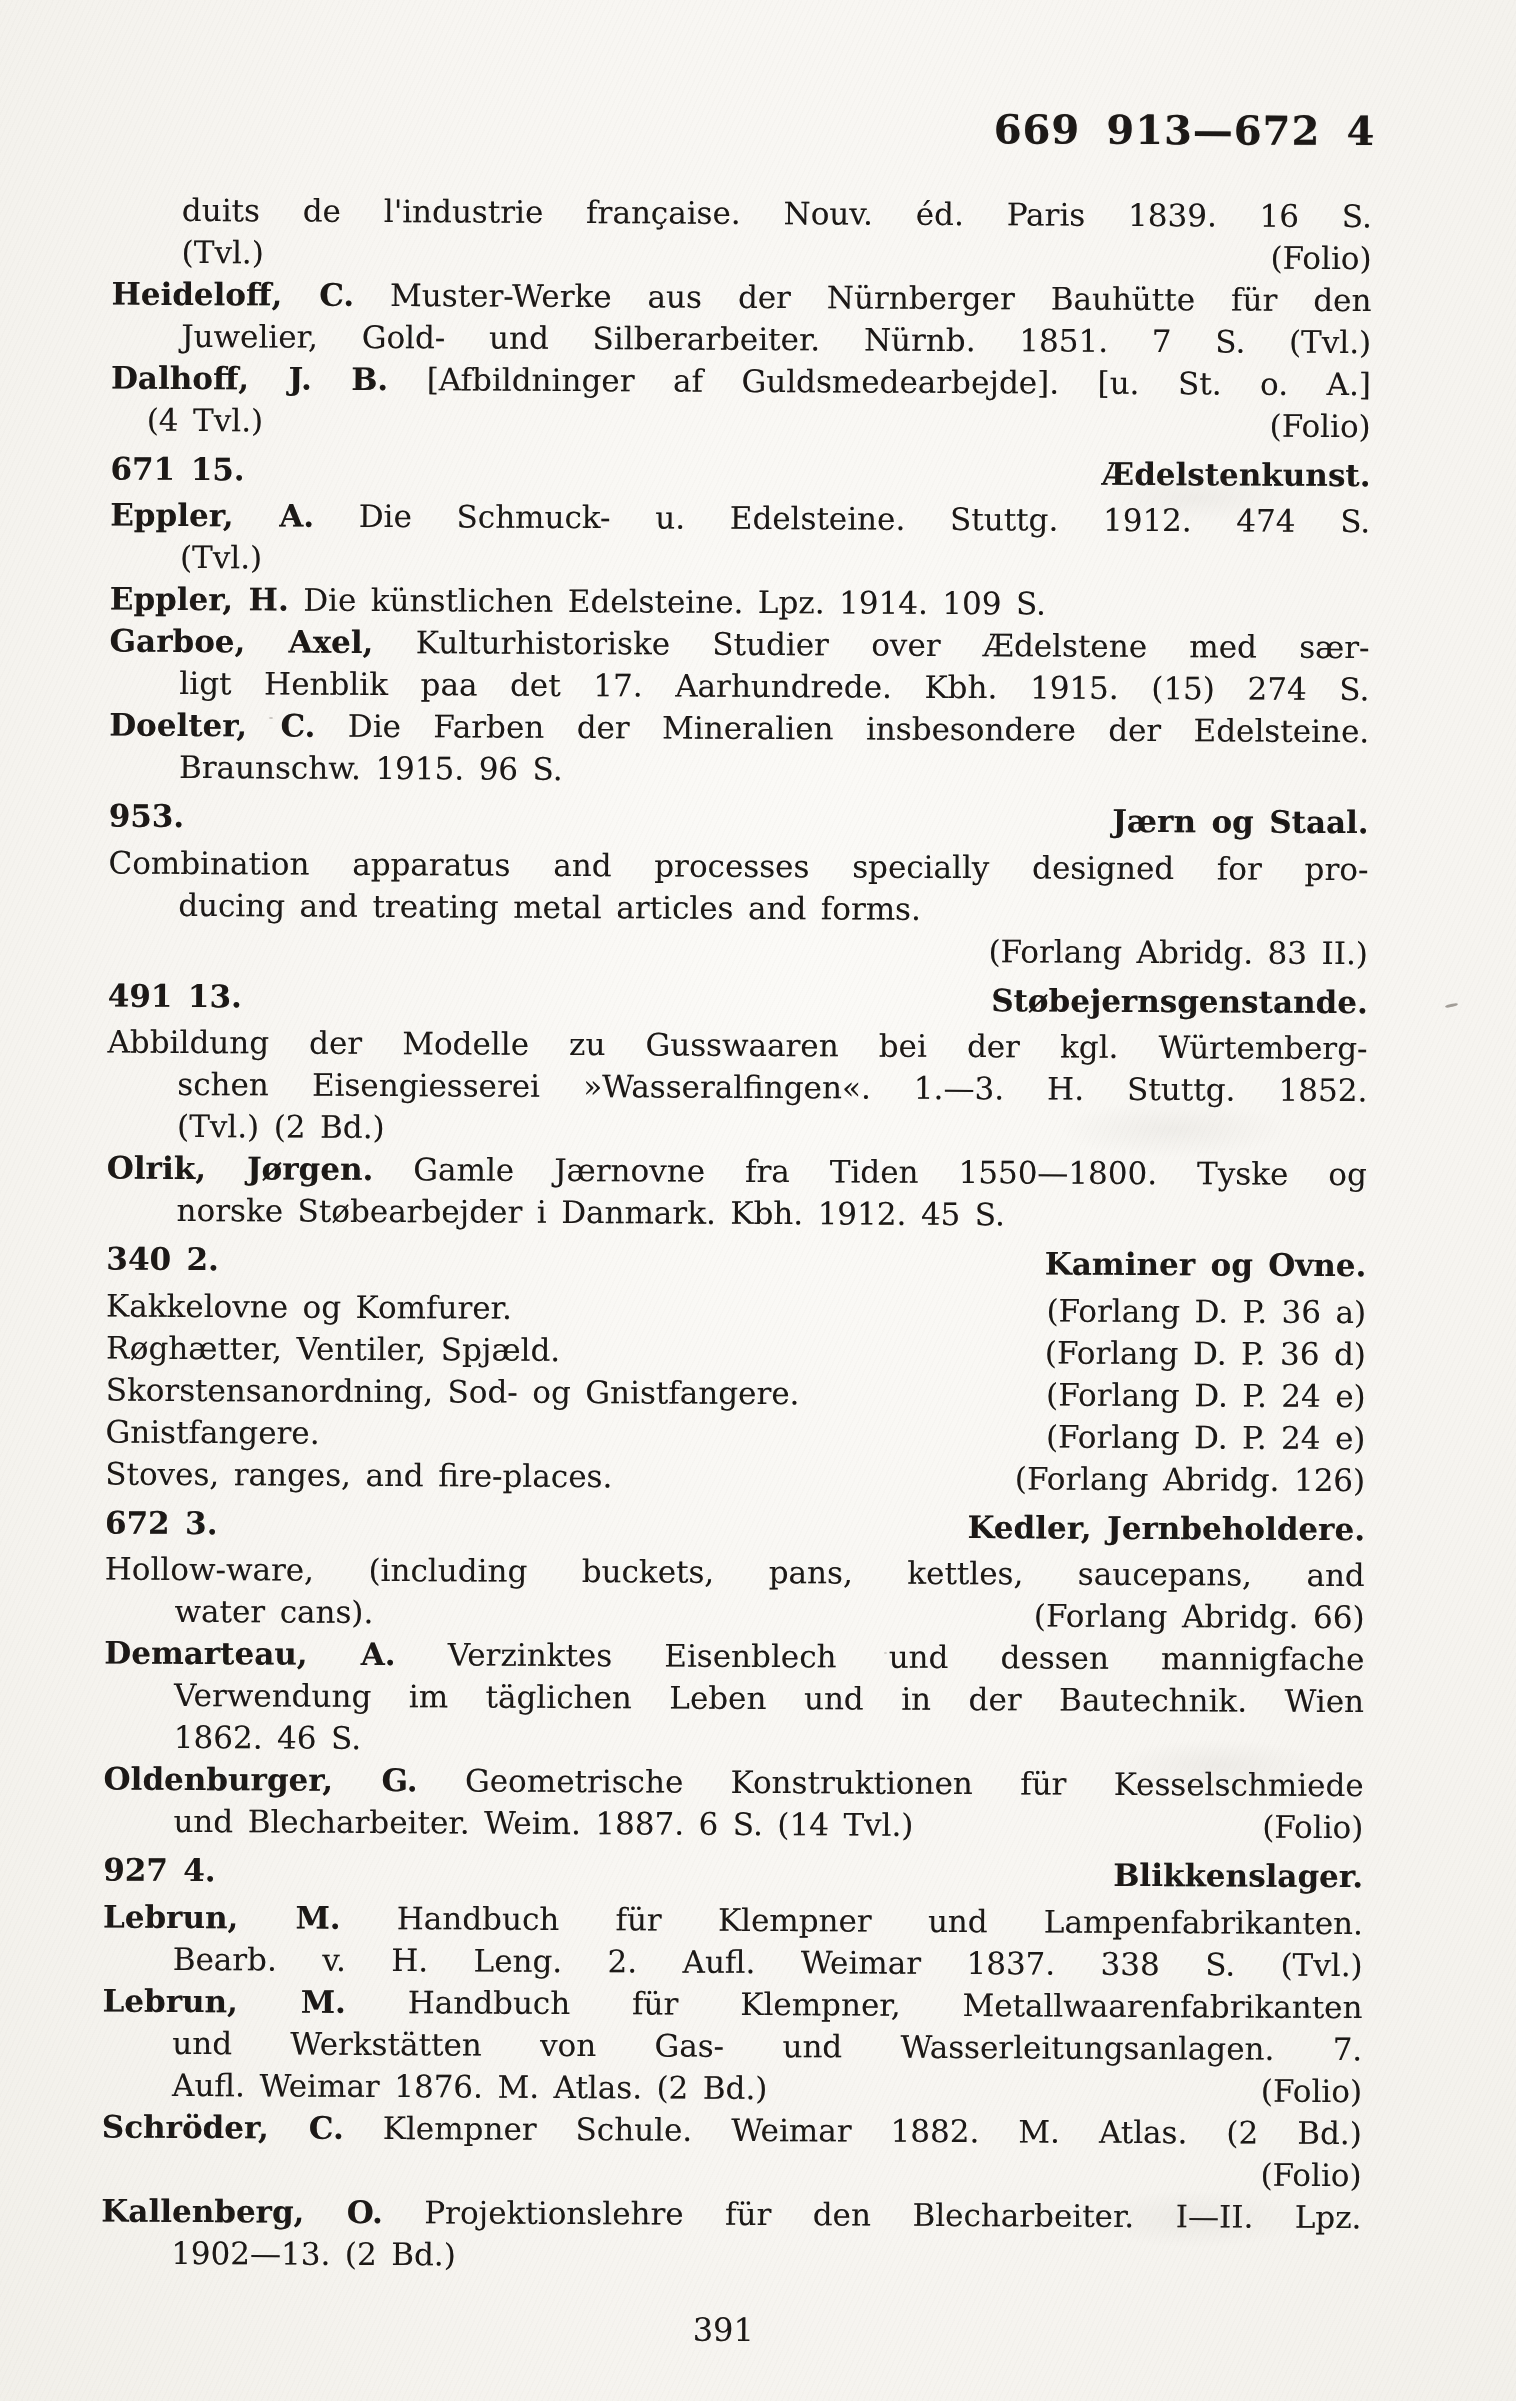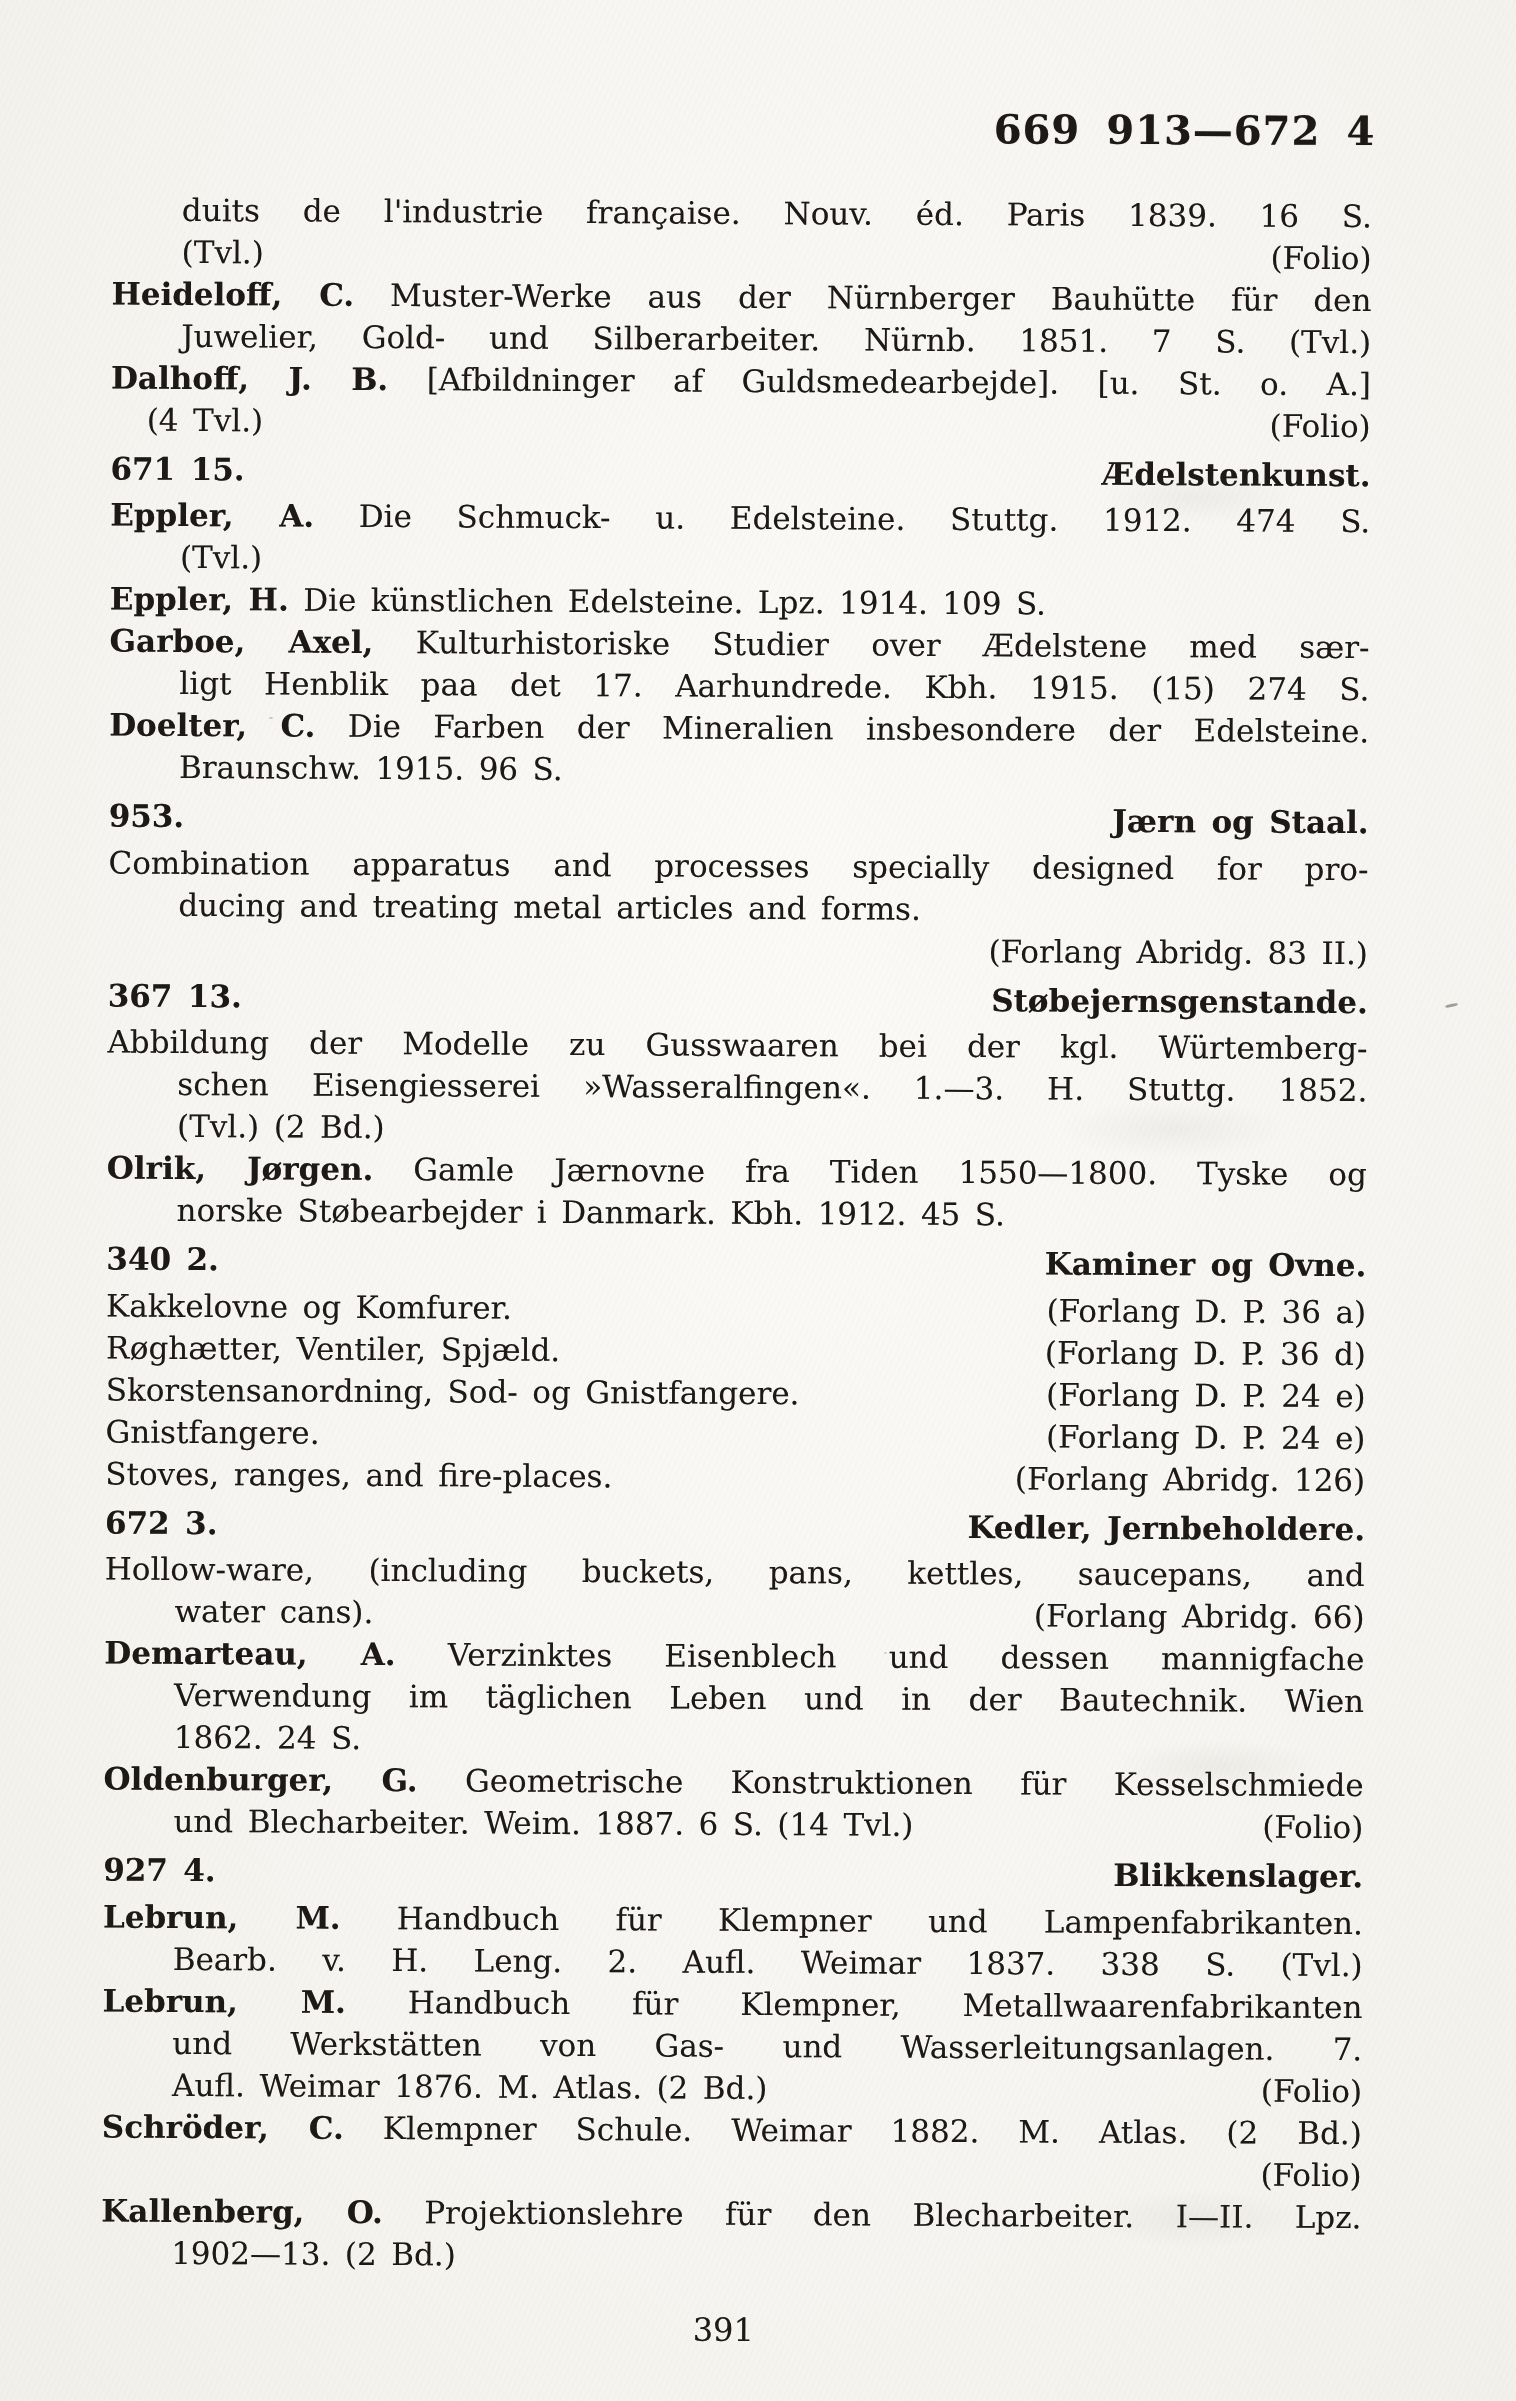--- a/index.html
+++ b/index.html
@@ -92,21 +92,21 @@
       <div class="ln split heading">
           <span class="b">953.</span>
           <span class="b">Jærn og Staal.</span>
         </div>
 
       <div class="ln just"><span>Combination apparatus and processes specially designed for pro-</span></div>
       <div class="ln plain ind1"><span>ducing and treating metal articles and forms.</span></div>
       <div class="ln rightonly"><span>(Forlang Abridg. 83 II.)</span></div>
 
       <div class="ln split heading">
-          <span class="b">367 13.</span>
+          <span class="b">491 13.</span>
           <span class="b">Støbejernsgenstande.</span>
         </div>
 
       <div class="ln just"><span>Abbildung der Modelle zu Gusswaaren bei der kgl. Würtemberg-</span></div>
       <div class="ln just ind1"><span>schen Eisengiesserei »Wasseralfingen«. 1.—3. H. Stuttg. 1852.</span></div>
       <div class="ln plain ind1"><span>(Tvl.) (2 Bd.)</span></div>
       <div class="ln just"><span class="b">Olrik, Jørgen.</span><span> Gamle Jærnovne fra Tiden 1550—1800. Tyske og</span></div>
       <div class="ln plain ind1"><span>norske Støbearbejder i Danmark. Kbh. 1912. 45 S.</span></div>
 
       <div class="ln split heading">
@@ -140,21 +140,21 @@
           <span class="b">Kedler, Jernbeholdere.</span>
         </div>
 
       <div class="ln just"><span>Hollow-ware, (including buckets, pans, kettles, saucepans, and</span></div>
       <div class="ln split ind1">
           <span>water cans).</span>
           <span>(Forlang Abridg. 66)</span>
         </div>
       <div class="ln just"><span class="b">Demarteau, A.</span><span> Verzinktes Eisenblech und dessen mannigfache</span></div>
       <div class="ln just ind1"><span>Verwendung im täglichen Leben und in der Bautechnik. Wien</span></div>
-      <div class="ln plain ind1"><span>1862. 24 S.</span></div>
+      <div class="ln plain ind1"><span>1862. 46 S.</span></div>
       <div class="ln just"><span class="b">Oldenburger, G.</span><span> Geometrische Konstruktionen für Kesselschmiede</span></div>
       <div class="ln split ind1">
           <span>und Blecharbeiter. Weim. 1887. 6 S. (14 Tvl.)</span>
           <span>(Folio)</span>
         </div>
 
       <div class="ln split heading">
           <span class="b">927 4.</span>
           <span class="b">Blikkenslager.</span>
         </div>

